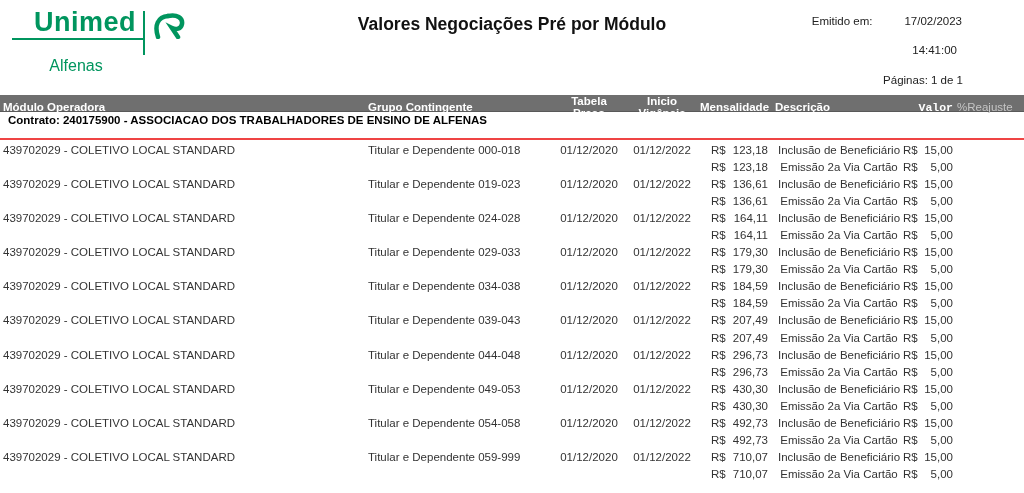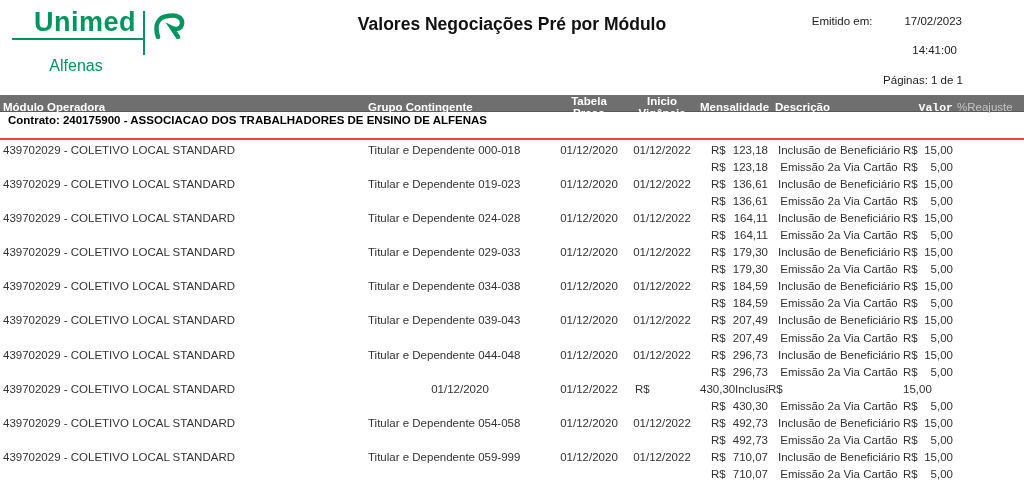--- a/index.html
+++ b/index.html
@@ -285,20 +285,21 @@
           <span class="c-vigencia"></span>
           <span class="c-mens-cur">R$</span>
           <span class="c-mens-val">296,73</span>
           <span class="c-desc">Emissão 2a Via Cartão</span>
           <span class="c-val-cur">R$</span>
           <span class="c-val-val">5,00</span>
           <span class="c-reaj"></span>
         </div>
         <div class="row">
           <span class="c-modulo">439702029 - COLETIVO LOCAL STANDARD</span>
+          <span class="c-grupo">Titular e Dependente 049-053</span>
           <span class="c-tabela">01/12/2020</span>
           <span class="c-vigencia">01/12/2022</span>
           <span class="c-mens-cur">R$</span>
           <span class="c-mens-val">430,30</span>
           <span class="c-desc">Inclusão de Beneficiário</span>
           <span class="c-val-cur">R$</span>
           <span class="c-val-val">15,00</span>
           <span class="c-reaj"></span>
         </div>
         <div class="row">

